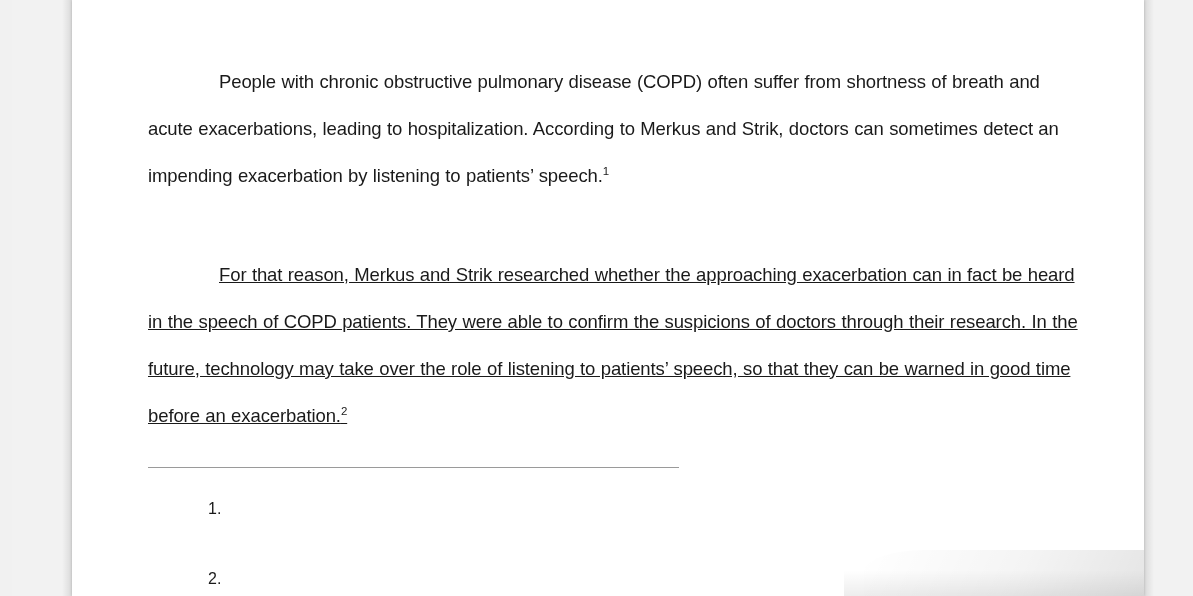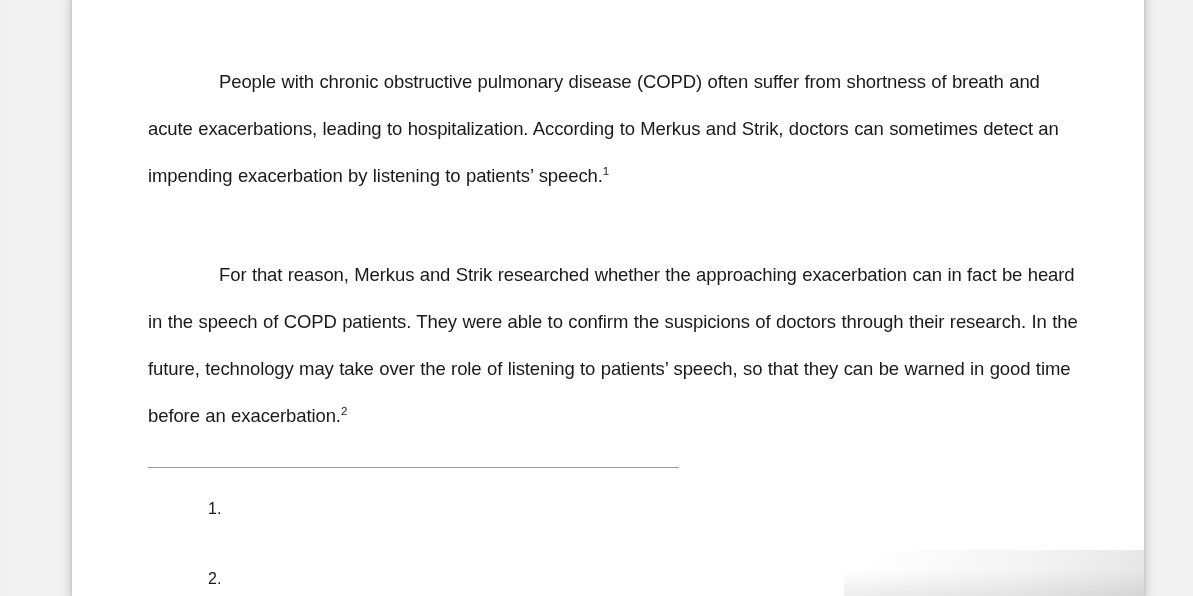--- a/index.html
+++ b/index.html
@@ -66,20 +66,21 @@
     text-indent: 71px;
     letter-spacing: -0.1px;
     margin: 0;
     word-spacing: 0.4px;
   }
   .para.first {
     padding-top: 58px;
   }
   .para.second {
     padding-top: 52px;
+    text-decoration: underline;
   }
 
   sup {
     font-size: 11.5px;
     vertical-align: super;
     line-height: 0;
   }
 
   
   .footnote-rule {

